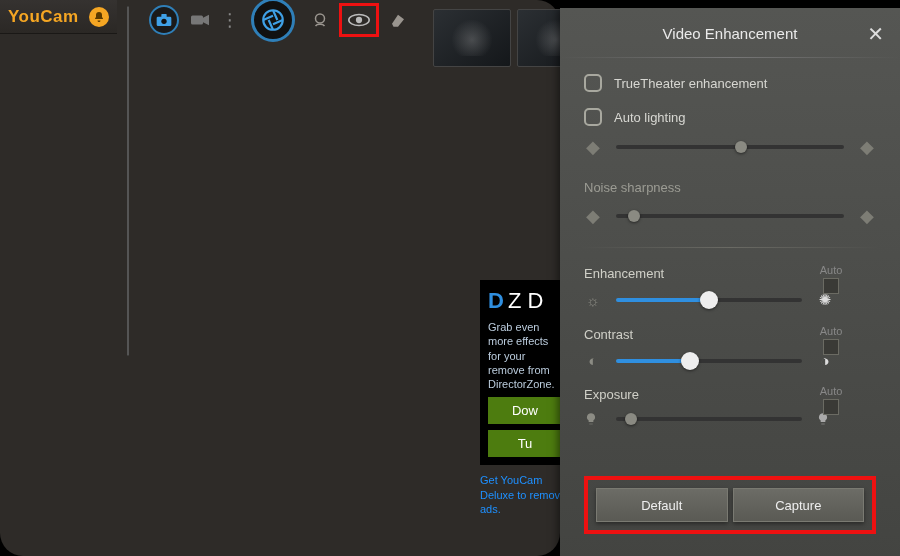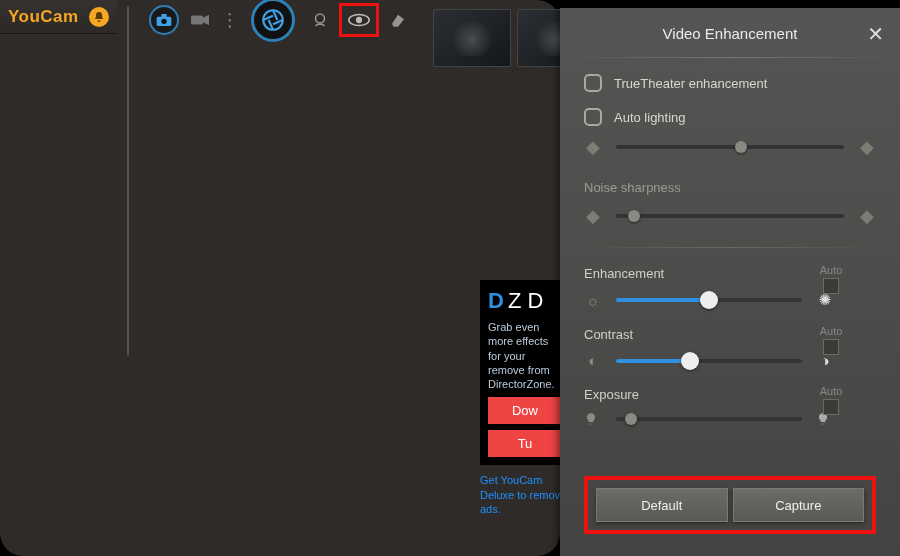--- a/index.html
+++ b/index.html
@@ -42,21 +42,21 @@
   .thumb { width:78px; height:58px; background: linear-gradient(140deg,#2b2f33,#14171a); border:1px solid #444; border-radius:2px; position:relative; overflow:hidden; }
   .thumb::after{ content:""; position:absolute; inset:10px; background: radial-gradient(circle at 50% 55%, rgba(200,200,200,.25), transparent 60%);}
   .grid-ic { margin-left:auto; width:26px; height:26px; display:grid; grid-template-columns:repeat(3,6px); grid-template-rows:repeat(3,6px); gap:2px; cursor:pointer; }
   .grid-ic span{ background:#999; }
 
   
   .mid { position:absolute; left:480px; top:280px; width:90px; height:260px; color:#bcd; font-size:11px; }
   .ad { background:#000; padding:8px; }
   .ad .dz { font-size:22px; color:#fff; display:flex; align-items:center; gap:4px;}
   .ad .dz b{ color:#2f8fe0;}
-  .btn-blue { background:#ef4444; color:#fff; text-align:center; padding:6px 0; margin-top:6px; cursor:pointer; font-size:13px; }
+  .btn-blue { background:#4d7c0f; color:#fff; text-align:center; padding:6px 0; margin-top:6px; cursor:pointer; font-size:13px; }
   .small-link { color:#1e90ff; font-size:11px; margin-top:8px; display:block; line-height:1.3;}
 
   
   .panel { position:absolute; right:0; top:8px; width:340px; height:556px; background: linear-gradient(#555653,#434441); box-shadow: -2px 0 8px rgba(0,0,0,.5); color:#d7d7d2; padding: 0 24px; }
   .panel-header { height:50px; display:flex; align-items:center; justify-content:center; position:relative; font-size:15px; color:#eaeaea;}
   .close-x { position:absolute; right:-8px; top:14px; font-size:20px; color:#ddd; cursor:pointer; }
   .panel-header::after { content:""; position:absolute; bottom:0; left:-24px; right:-24px; height:1px; background: linear-gradient(90deg, transparent, #777, transparent); }
 
   .check-row { display:flex; align-items:center; gap:12px; margin-top:16px; cursor:pointer; }
   .chk { width:18px; height:18px; border:2px solid #a8a89f; border-radius:5px; background:transparent; }

